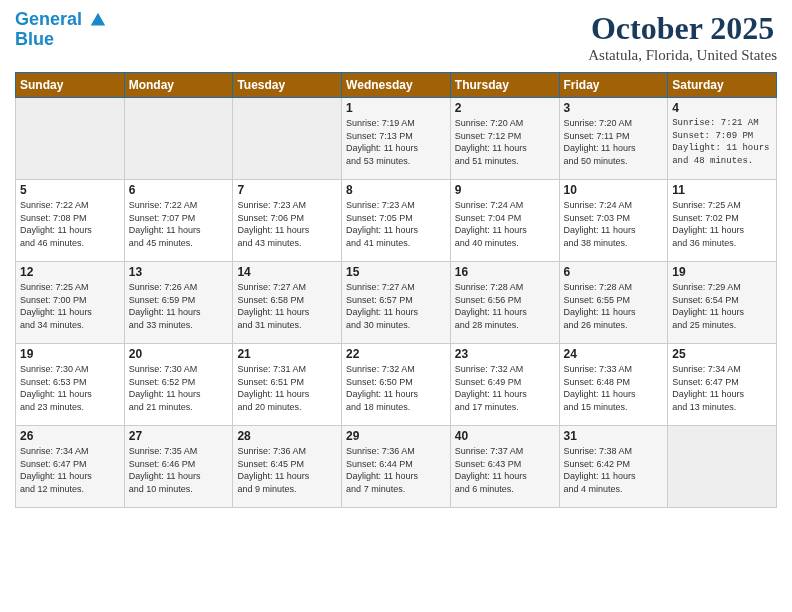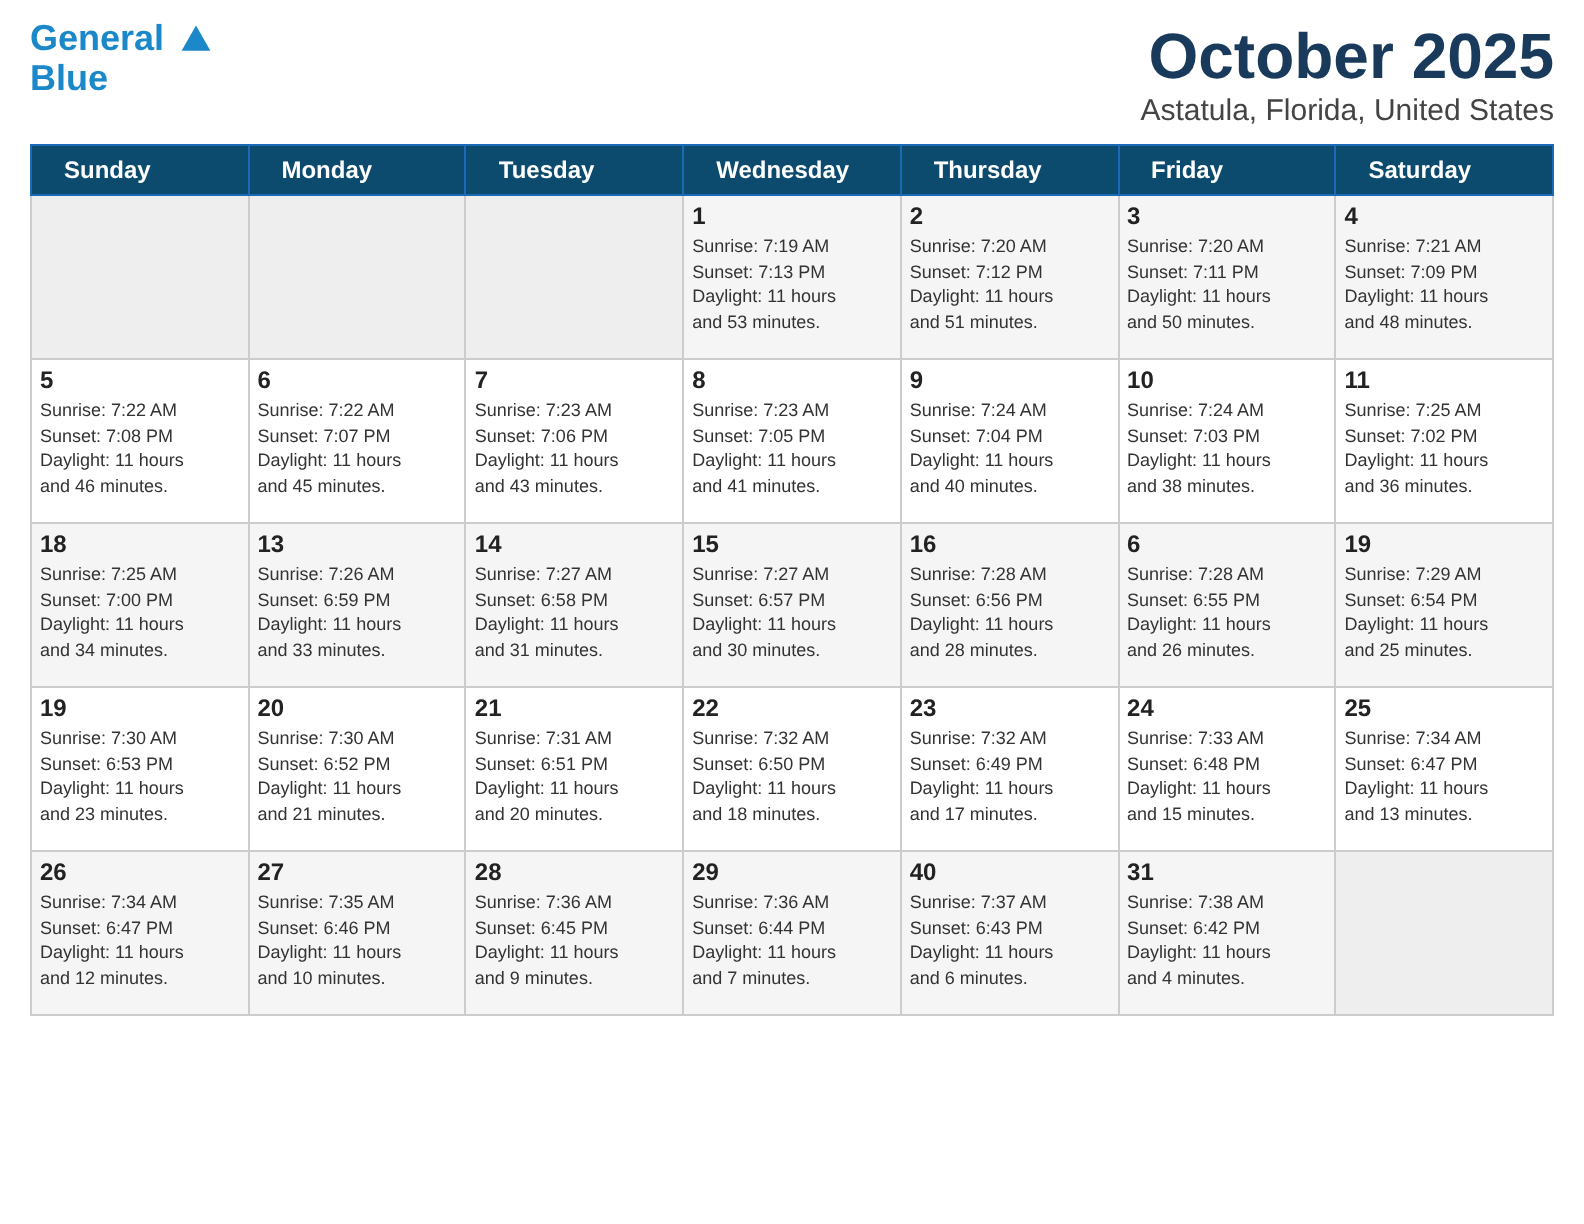--- a/index.html
+++ b/index.html
@@ -33,42 +33,43 @@
     }
     .logo-text span {
       color: #1a88c9;
     }
     .logo-icon {
       width: 18px;
       height: 18px;
       margin-left: 2px;
     }
     .title-block {
-      text-align: right;
+      text-align: center;
+      font-family: Liberation Serif, serif;
     }
     .main-title {
       font-size: 32px;
       font-weight: bold;
       color: #1a3a5c;
     }
     .sub-title {
       font-size: 15px;
       color: #444;
     }
     .calendar {
       width: 100%;
       border-collapse: collapse;
       table-layout: fixed;
     }
     .calendar th {
-      background: #0c4a6e;
+      background: #a16207;
       color: #fff;
       font-size: 12px;
       font-weight: bold;
-      padding: 5px 16px;
+      padding: 5px 4px;
       text-align: left;
       border: 1px solid #1a6ab5;
     }
     .calendar td {
       vertical-align: top;
       border: 1px solid #ccc;
       padding: 3px 4px;
       font-size: 9.5px;
       color: #333;
       height: 82px;
@@ -155,21 +156,21 @@
           </td>
           <td>
             <span class="day-num">3</span>
             <div class="day-info" style="white-space: pre-line;">Sunrise: 7:20 AM
 Sunset: 7:11 PM
 Daylight: 11 hours
 and 50 minutes.</div>
           </td>
           <td>
             <span class="day-num">4</span>
-            <div class="day-info" style="white-space: pre-line;">Sunrise: 7:21 AM
+            <div class="day-info" style="white-space: pre-line; font-family: Liberation Mono, monospace;">Sunrise: 7:21 AM
 Sunset: 7:09 PM
 Daylight: 11 hours
 and 48 minutes.</div>
           </td>
         </tr>
         <tr>
           <td>
             <span class="day-num">5</span>
             <div class="day-info" style="white-space: pre-line;">Sunrise: 7:22 AM
 Sunset: 7:08 PM
@@ -214,21 +215,21 @@
           <td>
             <span class="day-num">11</span>
             <div class="day-info" style="white-space: pre-line;">Sunrise: 7:25 AM
 Sunset: 7:02 PM
 Daylight: 11 hours
 and 36 minutes.</div>
           </td>
         </tr>
         <tr>
           <td>
-            <span class="day-num">18</span>
+            <span class="day-num">12</span>
             <div class="day-info" style="white-space: pre-line;">Sunrise: 7:25 AM
 Sunset: 7:00 PM
 Daylight: 11 hours
 and 34 minutes.</div>
           </td>
           <td>
             <span class="day-num">13</span>
             <div class="day-info" style="white-space: pre-line;">Sunrise: 7:26 AM
 Sunset: 6:59 PM
 Daylight: 11 hours

